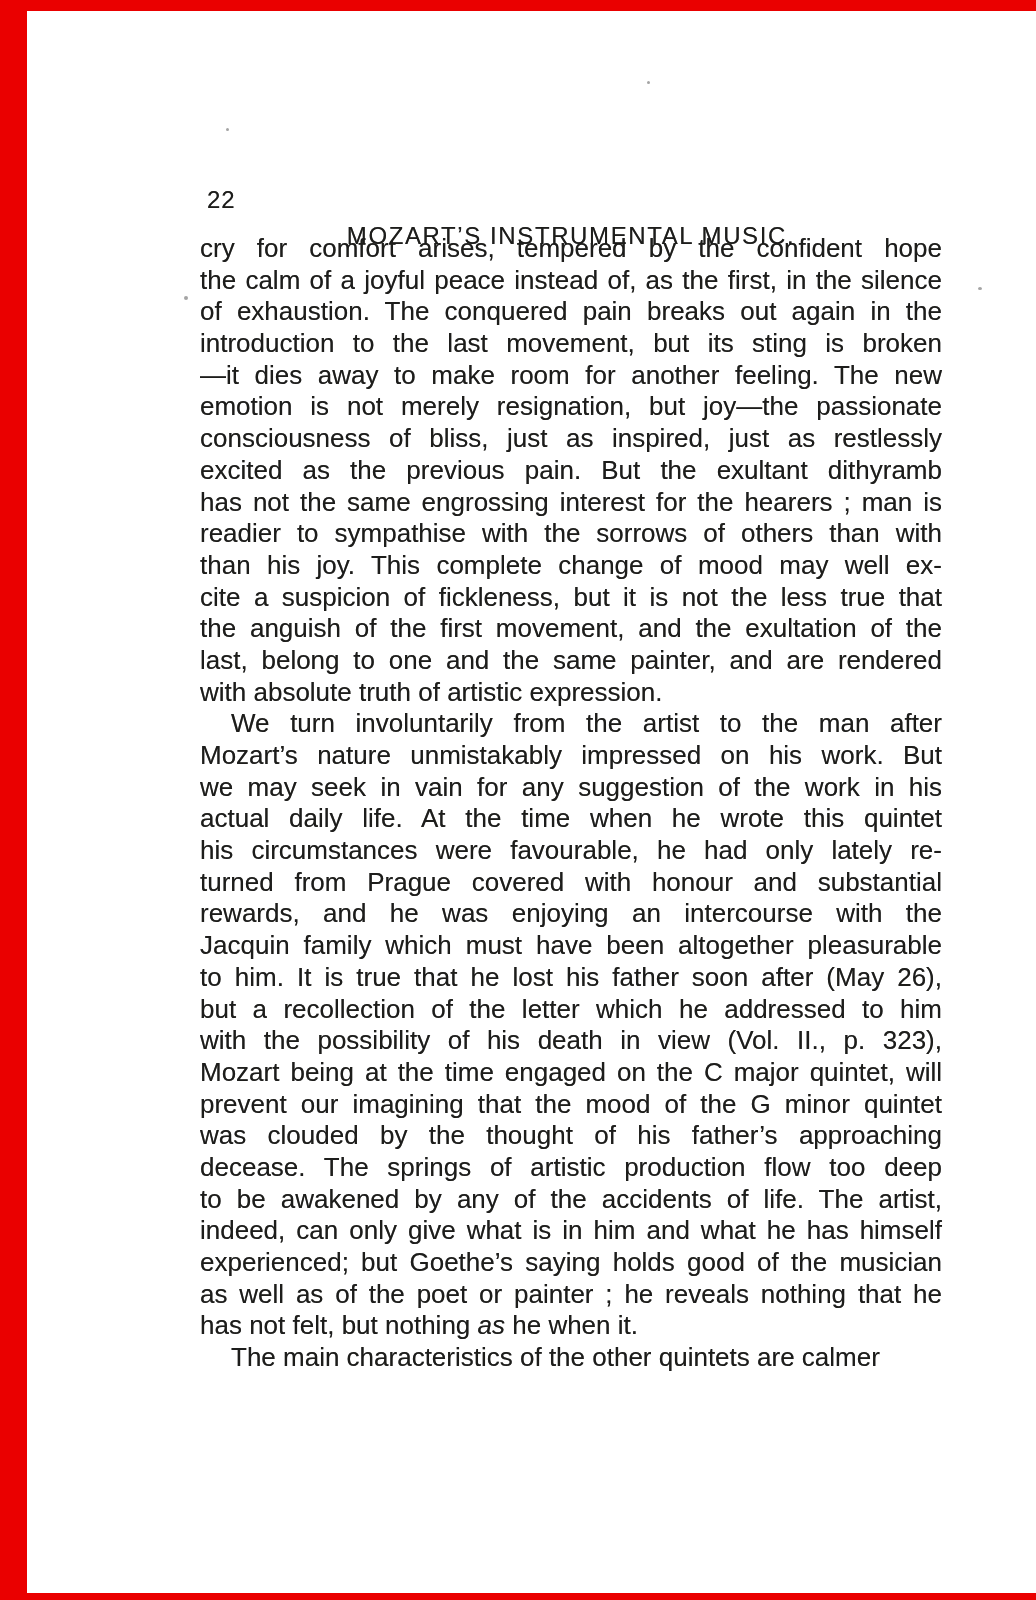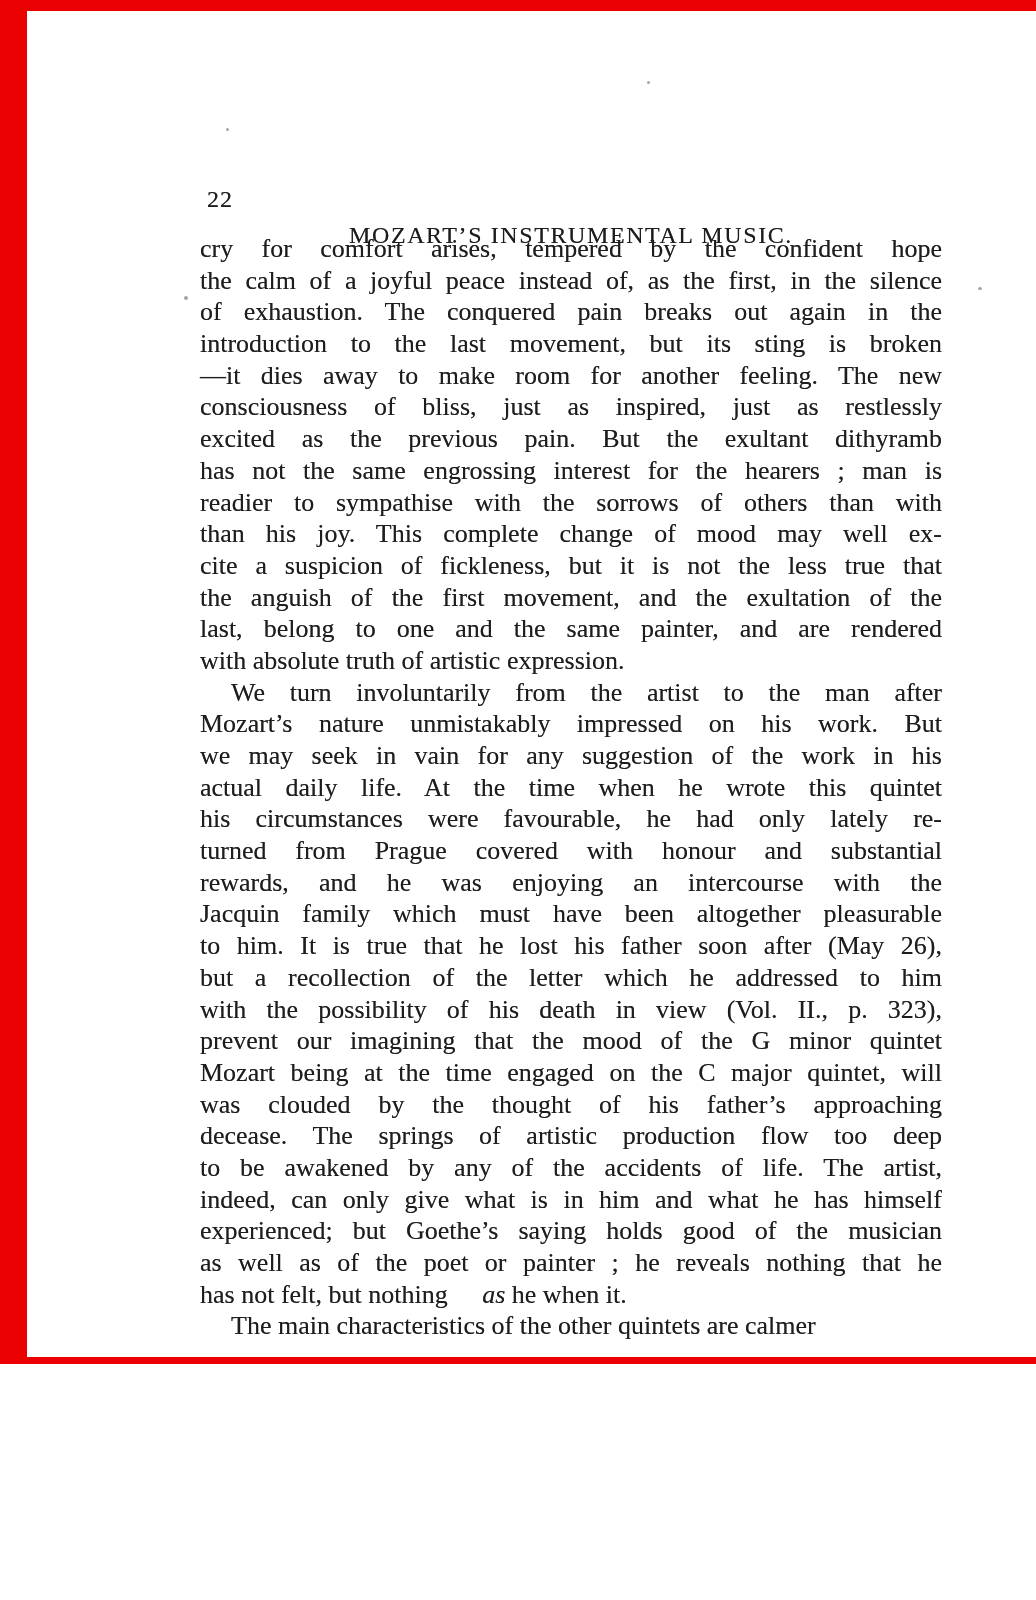--- a/index.html
+++ b/index.html
@@ -1,21 +1,21 @@
 <!DOCTYPE html>
 <html style="--edge: #ea0000; --paper: #ffffff; --ink: #1d1d1b;"><head>
 <meta charset="utf-8">
 <style>
   html,body{margin:0;padding:0;background:#ffffff;}
   .page{
     position:relative;
-    width:1036px;height:1364px;
+    width:1036px;height:1600px;
     background:var(--paper,#ffffff);
     overflow:hidden;
-    font-family:Liberation Serif, serif;
+    font-family:Liberation Sans, sans-serif;
     color:var(--ink,#1d1d1b);
   }
   .edge{position:absolute;background:var(--edge,#ea0000);}
   .edge-left{left:0;top:0;width:27px;height:1600px;}
   .edge-top{left:0;top:0;width:1036px;height:11px;}
   .edge-bottom{left:0;bottom:0;width:1036px;height:7px;}
 
   .page-number{
     position:absolute;left:207px;top:186px;
     font-size:24px;letter-spacing:1px;
@@ -33,21 +33,21 @@
     font-size:26px;line-height:31.7px;
     text-shadow:0 0 .4px rgba(20,20,20,.55);
   }
   .line{
     text-align:justify;
     text-align-last:justify;
     height:31.7px;
   }
   .line.end{text-align-last:left;}
   .line.indent{text-indent:31px;}
-  .line i{font-style:italic;margin-left:28px;}
+  .line i{font-style:italic;}
 
   .speck{position:absolute;background:#8d8d8d;border-radius:50%;opacity:.8;}
   .speck-1{left:226px;top:128px;width:3px;height:3px;}
   .speck-2{left:647px;top:81px;width:3px;height:3px;}
   .speck-3{left:978px;top:287px;width:4px;height:3px;}
   .speck-4{left:184px;top:296px;width:4px;height:4px;}
 </style>
 </head>
 <body>
 
@@ -64,42 +64,43 @@
   <div class="page-number">22</div>
 
   <div class="running-head">MOZART’S INSTRUMENTAL MUSIC.</div>
 
   <div class="body-text">
       <div class="line"><span>cry for comfort arises, tempered by the confident hope</span></div>
       <div class="line"><span>the calm of a joyful peace instead of, as the first, in the silence</span></div>
       <div class="line"><span>of exhaustion. The conquered pain breaks out again in the</span></div>
       <div class="line"><span>introduction to the last movement, but its sting is broken</span></div>
       <div class="line"><span>—it dies away to make room for another feeling. The new</span></div>
+      <div class="line"><span>emotion is not merely resignation, but joy—the passionate</span></div>
       <div class="line"><span>consciousness of bliss, just as inspired, just as restlessly</span></div>
       <div class="line"><span>excited as the previous pain. But the exultant dithyramb</span></div>
       <div class="line"><span>has not the same engrossing interest for the hearers ; man is</span></div>
       <div class="line"><span>readier to sympathise with the sorrows of others than with</span></div>
       <div class="line"><span>than his joy. This complete change of mood may well ex-</span></div>
       <div class="line"><span>cite a suspicion of fickleness, but it is not the less true that</span></div>
       <div class="line"><span>the anguish of the first movement, and the exultation of the</span></div>
       <div class="line"><span>last, belong to one and the same painter, and are rendered</span></div>
       <div class="line end"><span>with absolute truth of artistic expression.</span></div>
       <div class="line indent"><span>We turn involuntarily from the artist to the man after</span></div>
       <div class="line"><span>Mozart’s nature unmistakably impressed on his work. But</span></div>
       <div class="line"><span>we may seek in vain for any suggestion of the work in his</span></div>
       <div class="line"><span>actual daily life. At the time when he wrote this quintet</span></div>
       <div class="line"><span>his circumstances were favourable, he had only lately re-</span></div>
       <div class="line"><span>turned from Prague covered with honour and substantial</span></div>
       <div class="line"><span>rewards, and he was enjoying an intercourse with the</span></div>
       <div class="line"><span>Jacquin family which must have been altogether pleasurable</span></div>
       <div class="line"><span>to him. It is true that he lost his father soon after (May 26),</span></div>
       <div class="line"><span>but a recollection of the letter which he addressed to him</span></div>
       <div class="line"><span>with the possibility of his death in view (Vol. II., p. 323),</span></div>
+      <div class="line"><span>Mozart being at the time engaged on the C major quintet, will</span></div>
       <div class="line"><span>prevent our imagining that the mood of the G minor quintet</span></div>
-      <div class="line"><span>Mozart being at the time engaged on the C major quintet, will</span></div>
       <div class="line"><span>was clouded by the thought of his father’s approaching</span></div>
       <div class="line"><span>decease. The springs of artistic production flow too deep</span></div>
       <div class="line"><span>to be awakened by any of the accidents of life. The artist,</span></div>
       <div class="line"><span>indeed, can only give what is in him and what he has himself</span></div>
       <div class="line"><span>experienced; but Goethe’s saying holds good of the musician</span></div>
       <div class="line"><span>as well as of the poet or painter ; he reveals nothing that he</span></div>
       <div class="line end"><span>has not felt, but nothing </span><i>as</i><span> he when it.</span></div>
       <div class="line end indent"><span>The main characteristics of the other quintets are calmer</span></div>
     </div>
 </div>

